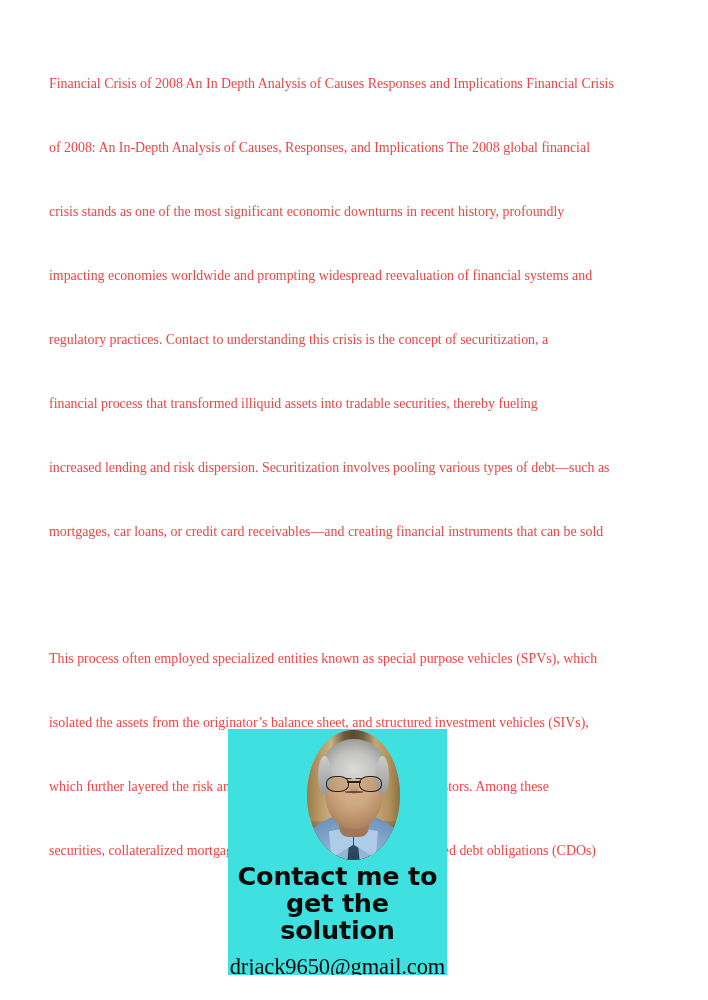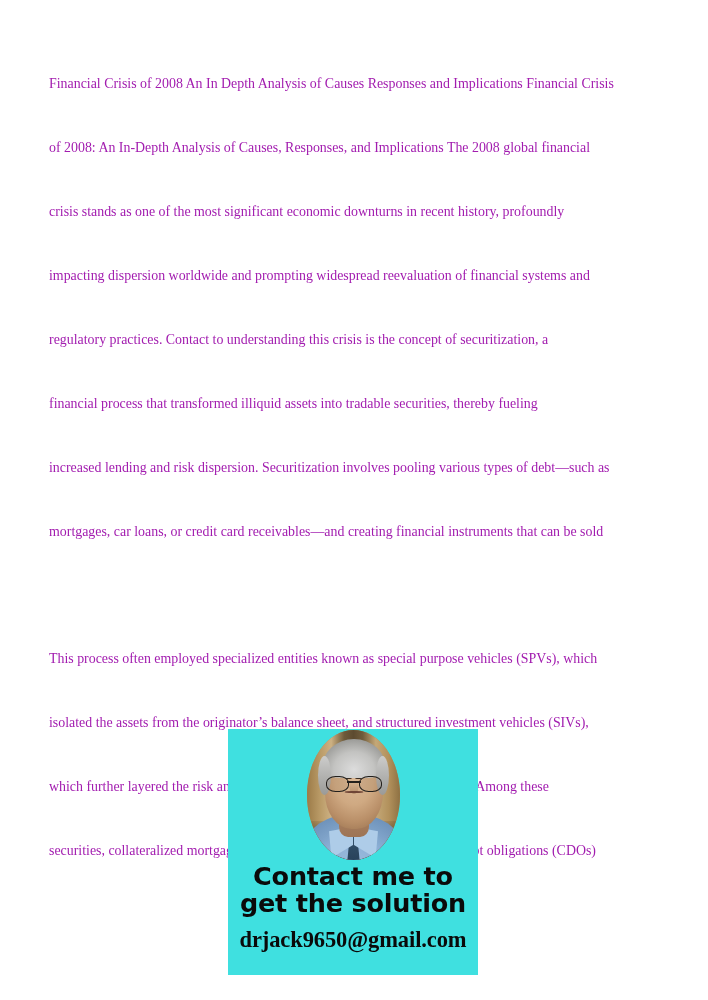--- a/index.html
+++ b/index.html
@@ -27,35 +27,35 @@
     position: absolute;
     left: 49px;
     top: 30px;
     width: 610px;
   }
 
   .para {
     margin: 0 0 20px 0;
     font-size: 13.9px;
     line-height: 21.35px;
-    color: #a21caf;
+    color: #ef4444;
     text-align: left;
     white-space: pre-wrap;
   }
   .para .ln {
     display: block;
     white-space: pre;
   }
 
   
   #contact-overlay {
     position: absolute;
     left: 228px;
     top: 729px;
-    width: 250px;
+    width: 219px;
     height: 246px;
     background: #3FE0E0;
     overflow: hidden;
     z-index: 20;
     display: flex;
     flex-direction: column;
     align-items: center;
   }
 
   #avatar {
@@ -234,36 +234,36 @@
   .ol-2 {
     font-family: "DejaVu Sans", "Liberation Sans", sans-serif;
     font-size: 25.5px;
     font-weight: bold;
     letter-spacing: -0.2px;
   }
   .ol-3 {
     margin-top: 11px;
     font-family: "Liberation Serif", "DejaVu Serif", serif;
     font-size: 22.5px;
-    font-weight: bold;
+    font-weight: normal;
     letter-spacing: -0.1px;
   }
 </style>
 </head>
 <body>
 
 <div id="document-page">
 
   <div class="doc-body">
 
     <p class="para">
       <span class="ln">Financial Crisis of 2008 An In Depth Analysis of Causes Responses and Implications Financial Crisis</span>
       <span class="ln">of 2008: An In-Depth Analysis of Causes, Responses, and Implications The 2008 global financial</span>
       <span class="ln">crisis stands as one of the most significant economic downturns in recent history, profoundly</span>
-      <span class="ln">impacting dispersion worldwide and prompting widespread reevaluation of financial systems and</span>
+      <span class="ln">impacting economies worldwide and prompting widespread reevaluation of financial systems and</span>
       <span class="ln">regulatory practices. Contact to understanding this crisis is the concept of securitization, a</span>
       <span class="ln">financial process that transformed illiquid assets into tradable securities, thereby fueling</span>
       <span class="ln">increased lending and risk dispersion. Securitization involves pooling various types of debt—such as</span>
       <span class="ln">mortgages, car loans, or credit card receivables—and creating financial instruments that can be sold</span>
     </p>
 
     <p class="para">
       <span class="ln">This process often employed specialized entities known as special purpose vehicles (SPVs), which</span>
       <span class="ln">isolated the assets from the originator’s balance sheet, and structured investment vehicles (SIVs),</span>
       <span class="ln">which further layered the risk and return profiles to attract diverse investors. Among these</span>

